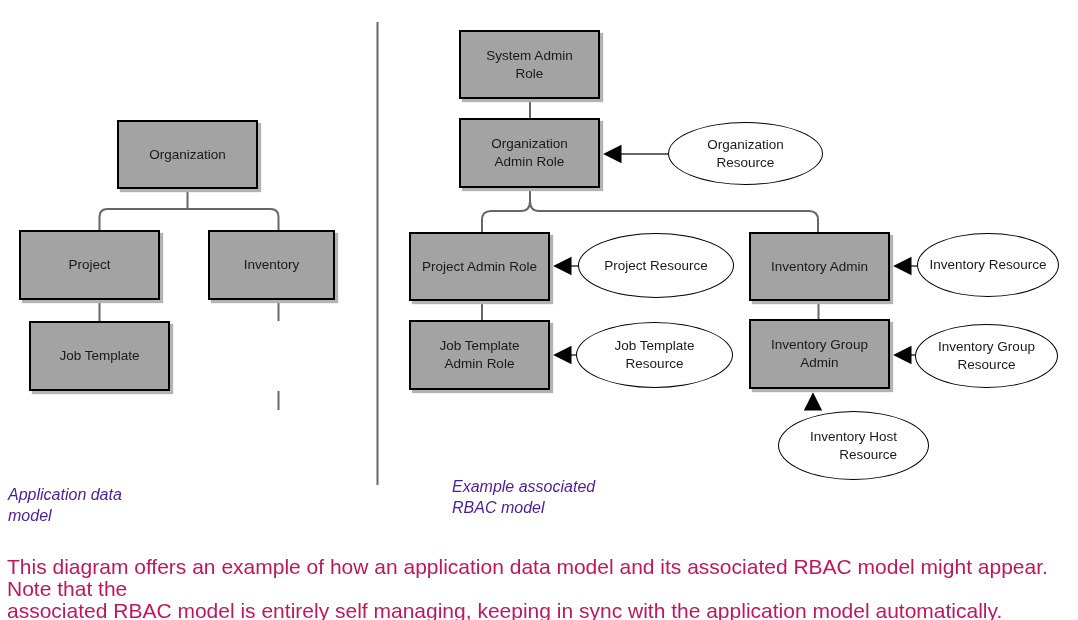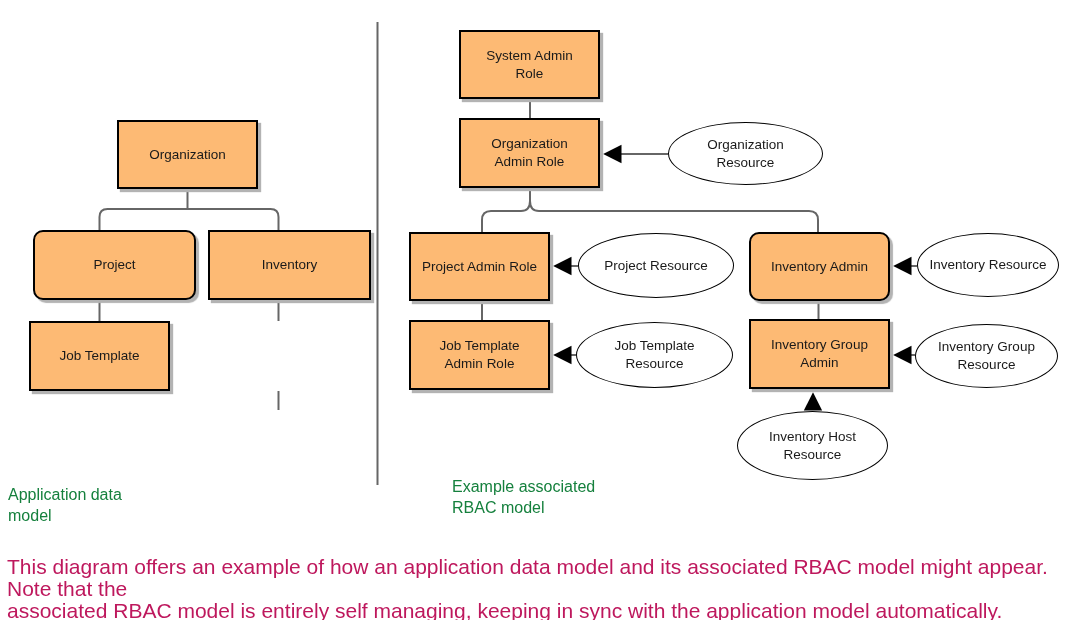--- a/index.html
+++ b/index.html
@@ -11,21 +11,21 @@
     font-family:"Liberation Sans", sans-serif;
     overflow:hidden;
   }
   #connector-layer{
     position:absolute;
     left:0;top:0;width:1078px;height:620px;
     pointer-events:none;
   }
   .node{
     position:absolute;
-    background:#fdba74;
+    background:#a3a3a3;
     border:2px solid #000000;
     box-shadow:3px 3px 1px #b3b3b3;
     display:flex;
     align-items:center;
     justify-content:center;
     text-align:center;
     font-size:13.5px;
     line-height:1.3;
     color:#1a1a1a;
     white-space:pre-line;
@@ -41,58 +41,59 @@
     justify-content:center;
     text-align:center;
     font-size:13.5px;
     line-height:1.3;
     color:#1a1a1a;
     white-space:pre-line;
     box-sizing:border-box;
   }
   .caption{
     position:absolute;
+    font-style:italic;
     font-size:16px;
     line-height:21px;
-    color:#15803d;
+    color:#4c1d95;
     white-space:pre-line;
   }
   .footer-text{
     position:absolute;
     font-size:21px;
     line-height:22px;
     color:#be185d;
     white-space:pre-line;
   }
 
   
   #node-organization{left:117px;top:120px;width:141px;height:69px;}
-  #node-project{left:33px;top:230px;width:163px;height:70px;border-radius:10px;}
-  #node-inventory{left:208px;top:230px;width:163px;height:70px;}
+  #node-project{left:19px;top:230px;width:141px;height:70px;}
+  #node-inventory{left:208px;top:230px;width:127px;height:70px;}
   #node-job-template{left:29px;top:321px;width:141px;height:70px;}
   #node-group{left:208px;top:321px;width:141px;height:70px;}
   #node-host{left:208px;top:410px;width:141px;height:70px;}
   #caption-app-model{left:8px;top:484px;}
 
   
   #node-system-admin-role{left:459px;top:30px;width:141px;height:69px;}
   #node-organization-admin-role{left:459px;top:118px;width:141px;height:70px;}
   #node-project-admin-role{left:409px;top:232px;width:141px;height:69px;text-align:right;}
   #node-job-template-admin-role{left:409px;top:320px;width:141px;height:70px;}
-  #node-inventory-admin{left:749px;top:232px;width:141px;height:69px;border-radius:10px;}
+  #node-inventory-admin{left:749px;top:232px;width:141px;height:69px;}
   #node-inventory-group-admin{left:749px;top:319px;width:141px;height:70px;}
   #caption-rbac-model{left:452px;top:476px;}
 
   
   #ellipse-organization-resource{left:668px;top:122px;width:155px;height:63px;}
   #ellipse-project-resource{left:578px;top:233px;width:156px;height:65px;}
   #ellipse-job-template-resource{left:576px;top:322px;width:157px;height:66px;}
   #ellipse-inventory-resource{left:917px;top:233px;width:142px;height:64px;}
   #ellipse-inventory-group-resource{left:915px;top:324px;width:143px;height:64px;}
-  #ellipse-inventory-host-resource{left:737px;top:411px;width:151px;height:69px;}
+  #ellipse-inventory-host-resource{left:778px;top:411px;width:151px;height:69px;text-align:right;}
 
   #footer{left:7px;top:556px;width:1060px;}
 </style>
 </head>
 <body>
 
 <div id="canvas">
 
   <svg id="connector-layer" viewBox="0 0 1078 620" xmlns="http://www.w3.org/2000/svg">
     <defs>

